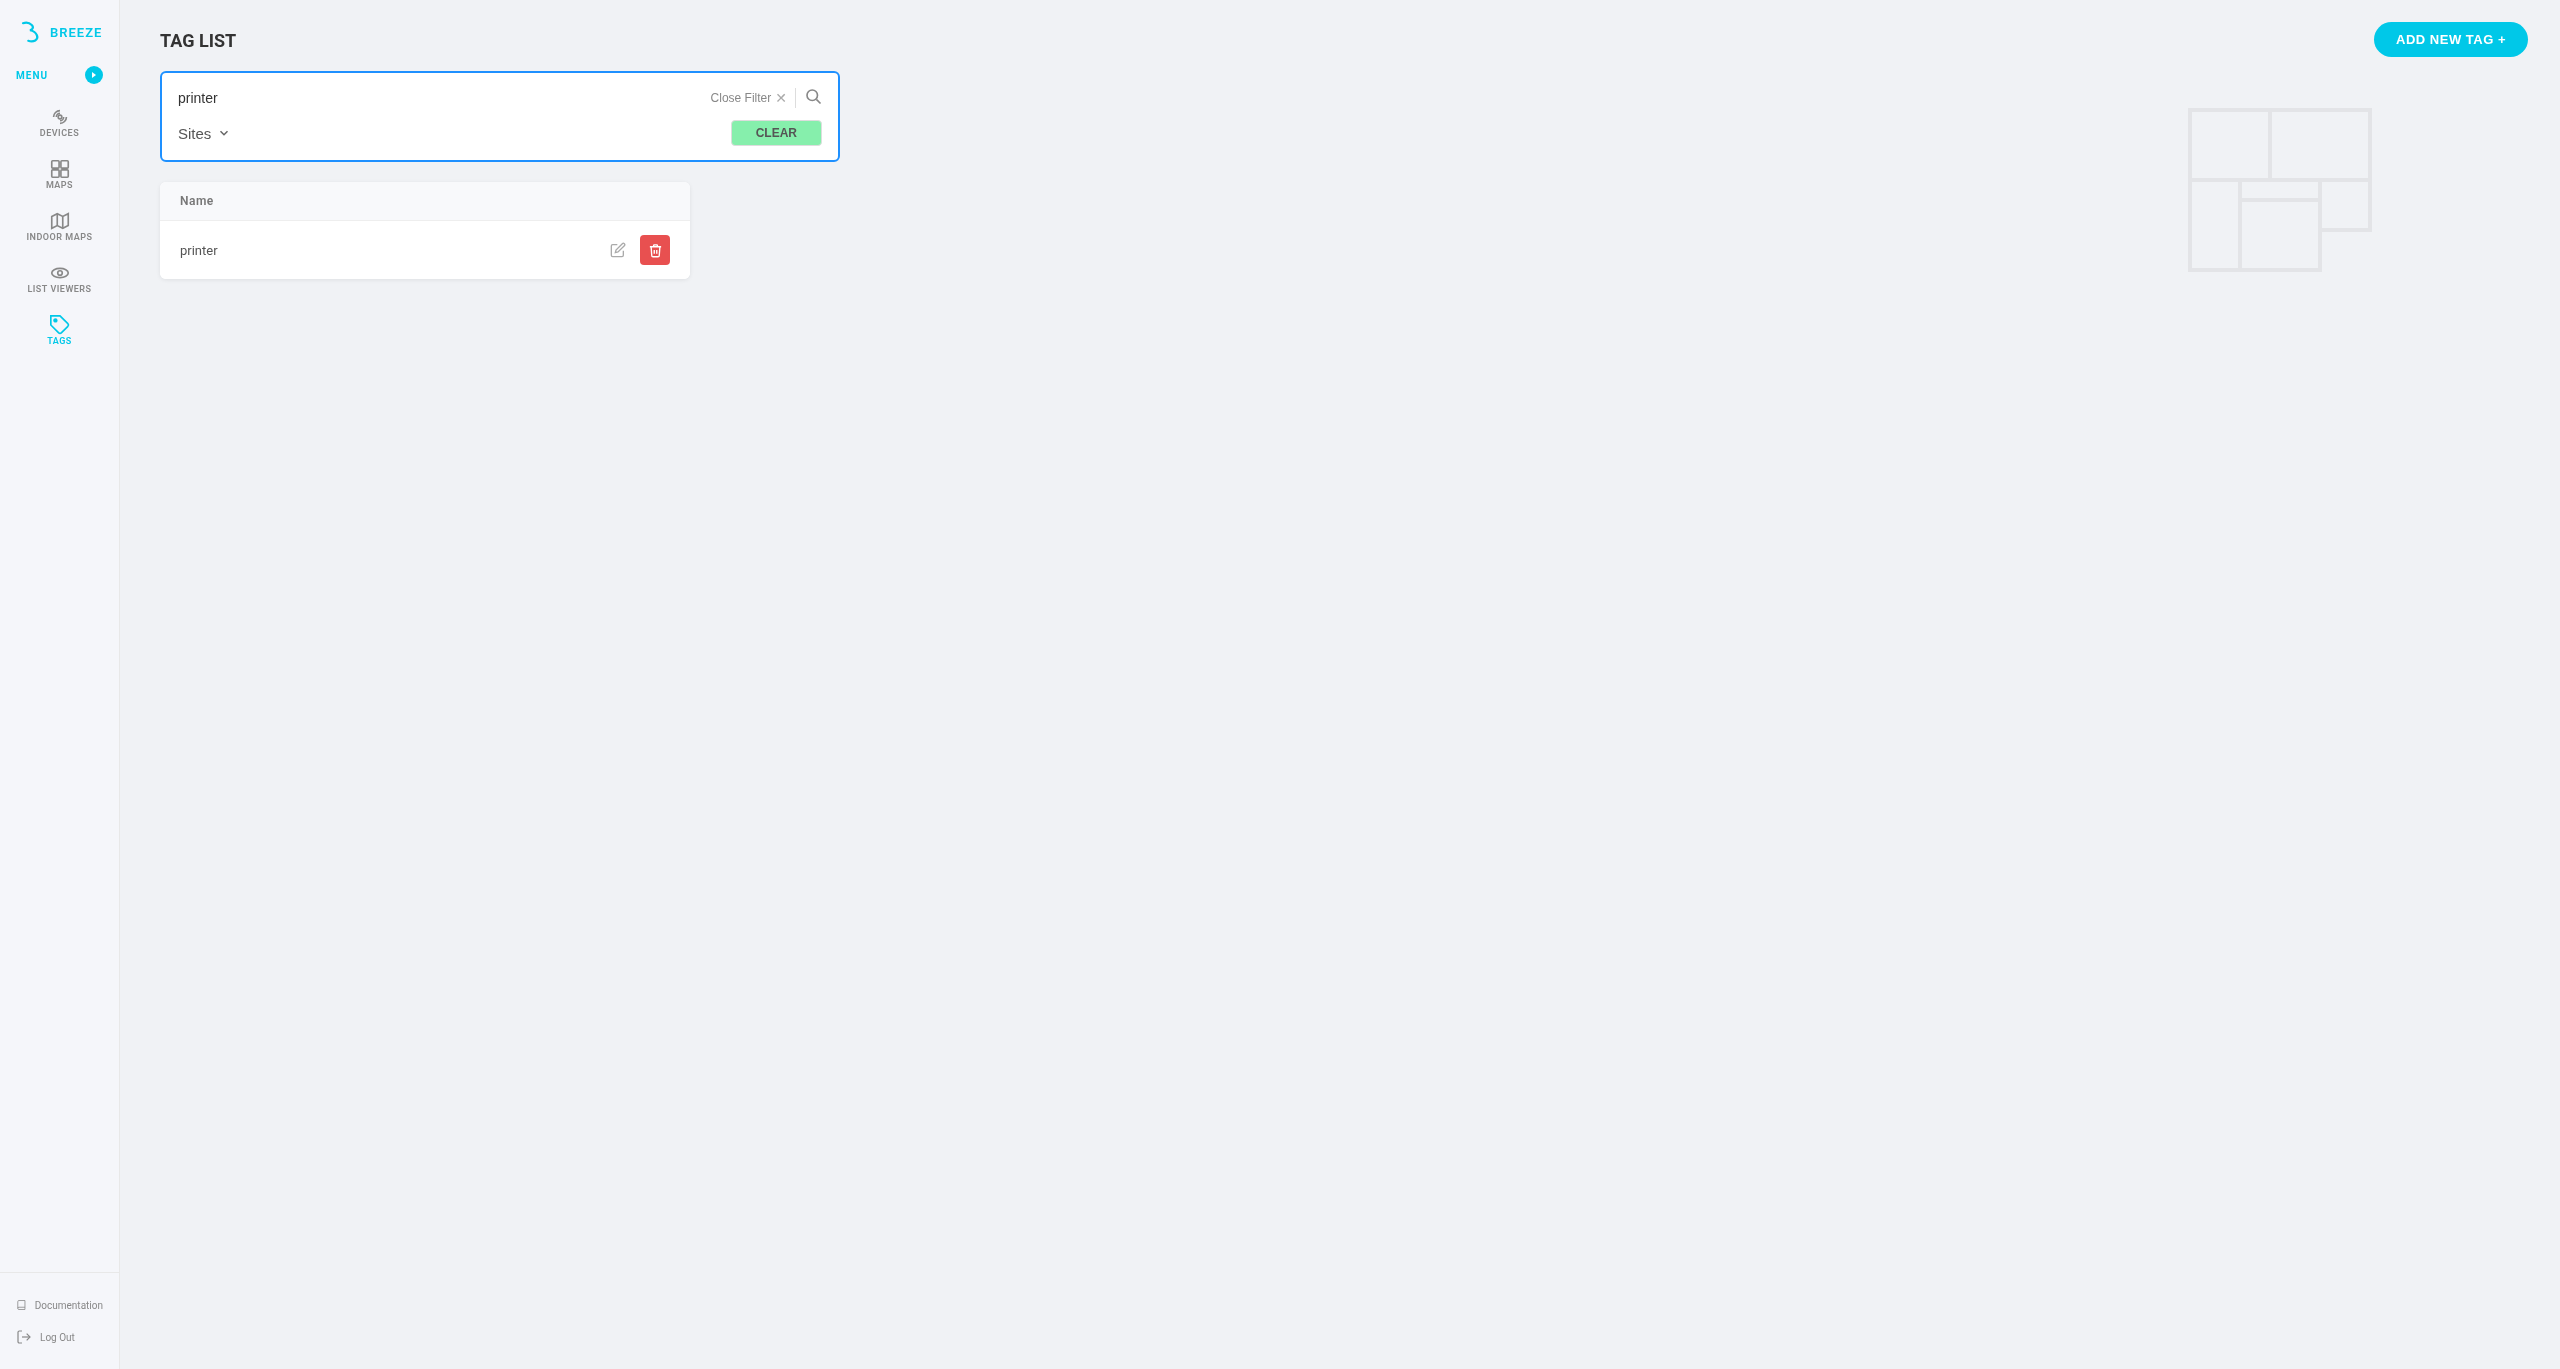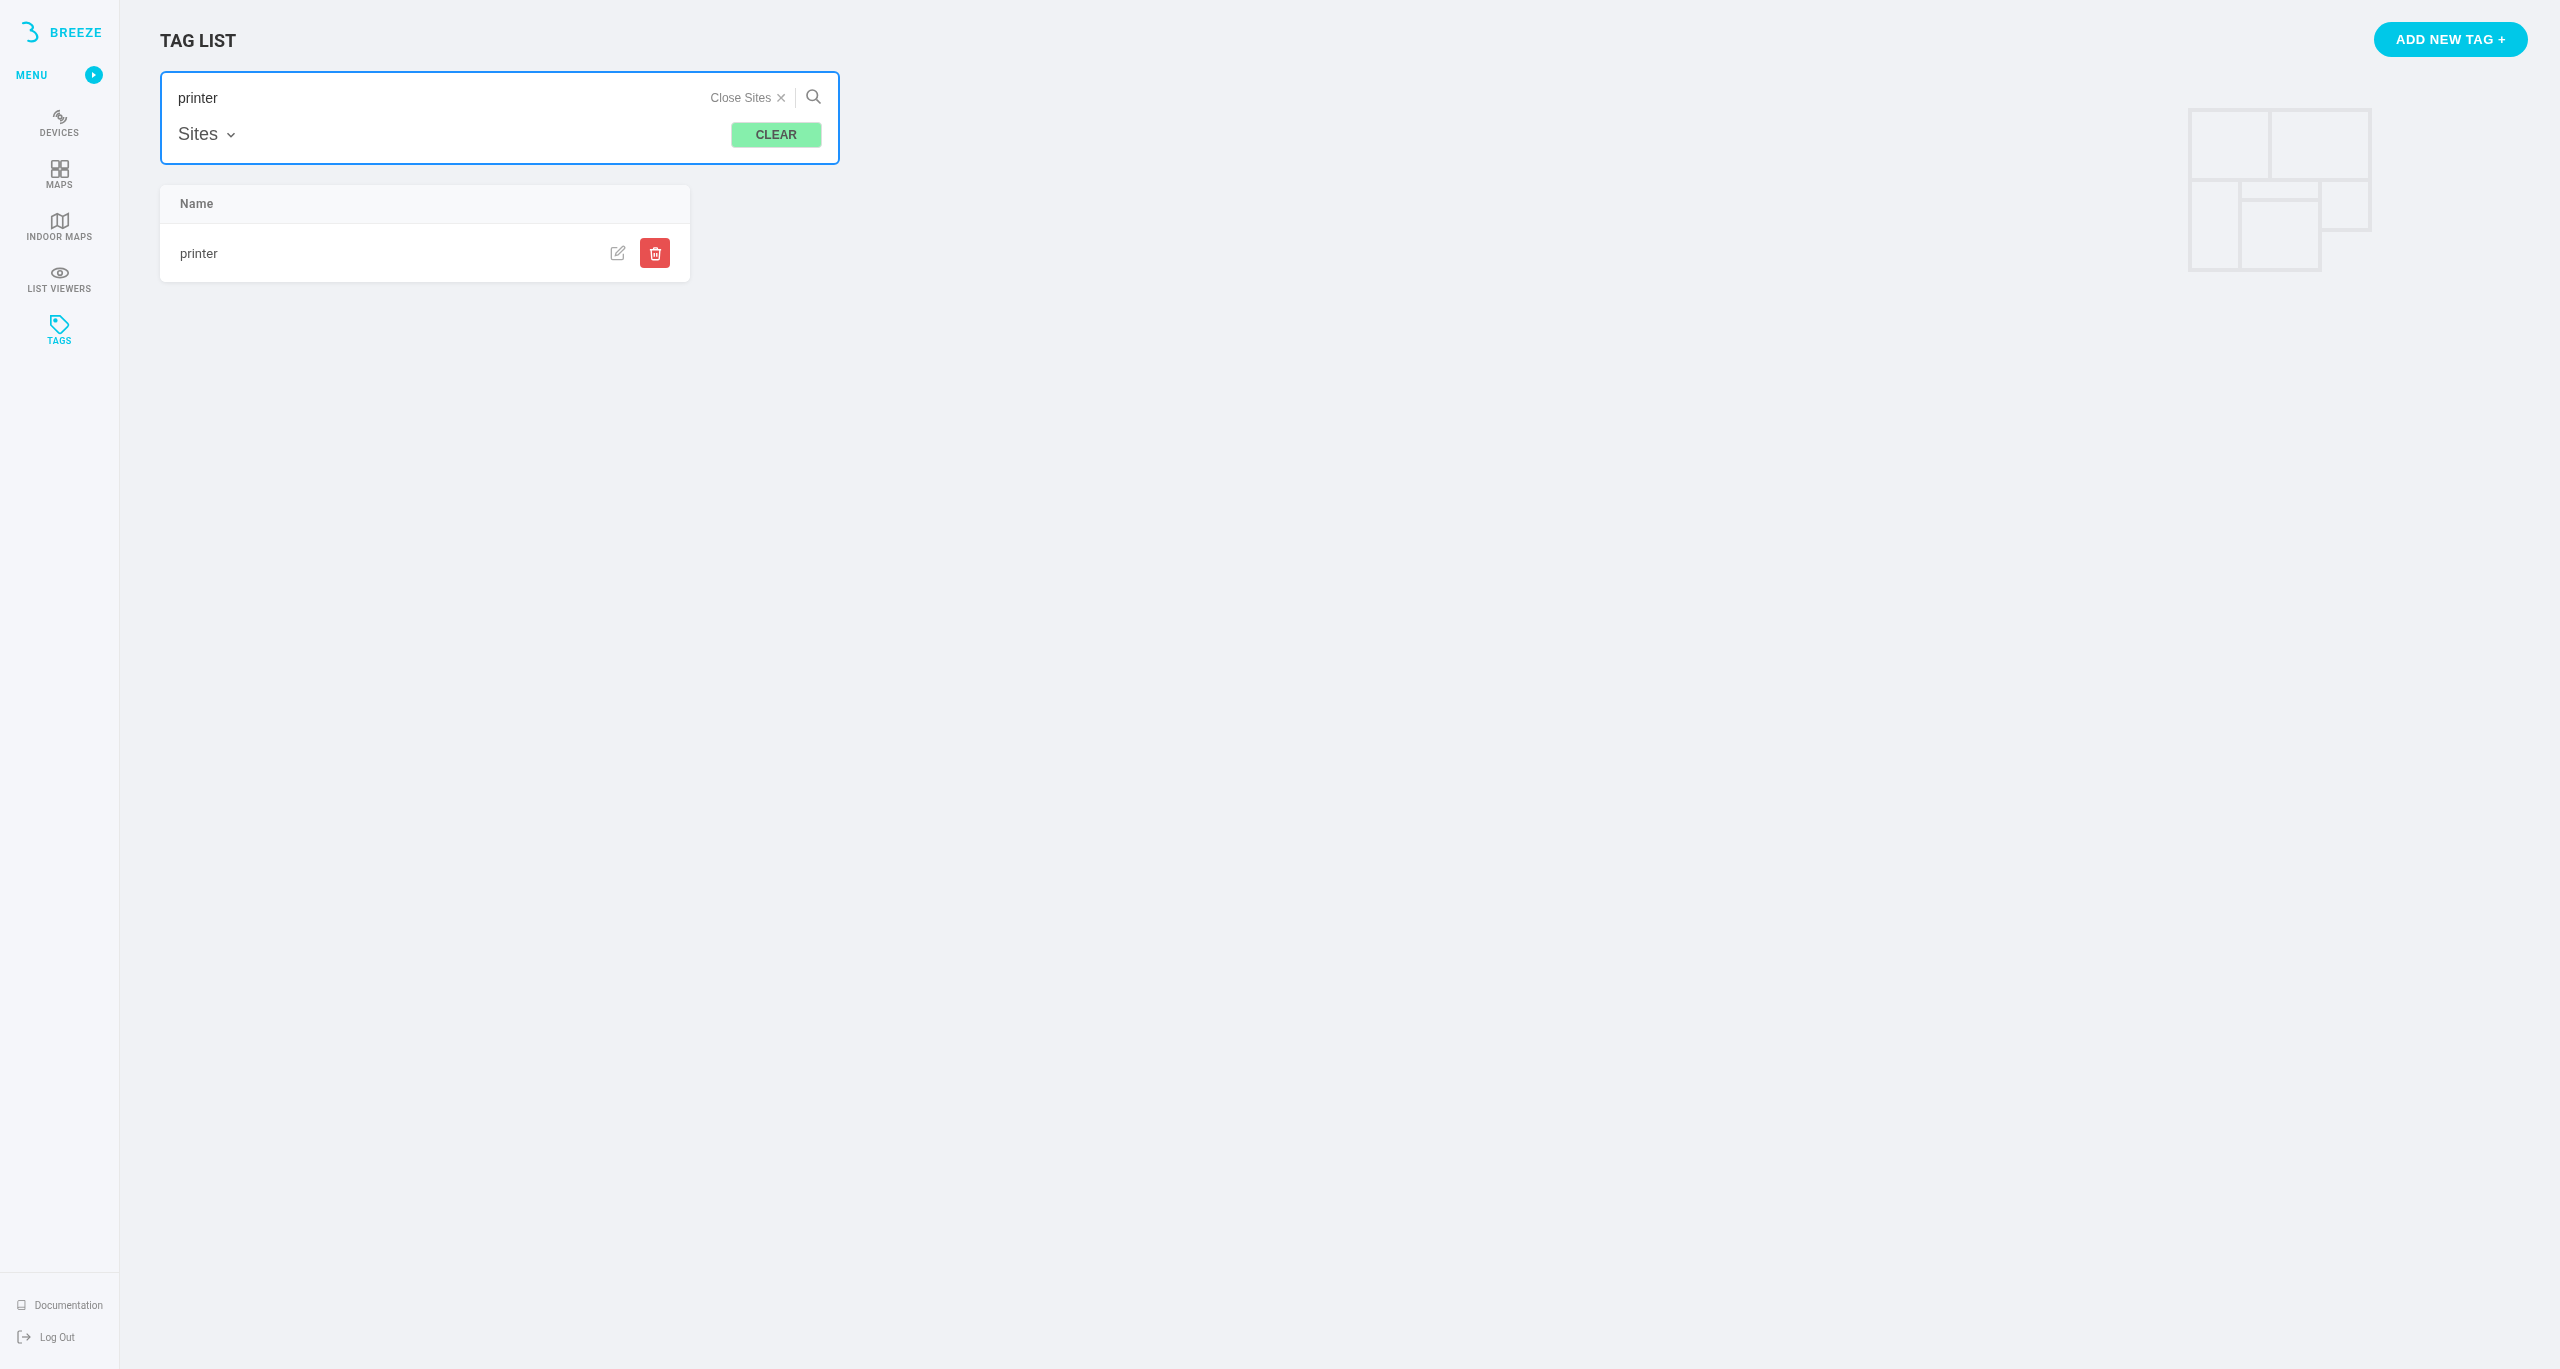--- a/index.html
+++ b/index.html
@@ -197,21 +197,21 @@
     .filter-bottom {
       display: flex;
       align-items: center;
       justify-content: space-between;
     }
 
     .sites-dropdown {
       display: flex;
       align-items: center;
       gap: 6px;
-      font-size: 18px;
+      font-size: 15px;
       color: #555;
       cursor: pointer;
       background: none;
       border: none;
       padding: 4px 0;
     }
 
     .clear-btn {
       font-size: 12px;
       font-weight: 600;
@@ -410,21 +410,21 @@
 
   <h1 class="page-title">TAG LIST</h1>
 
   <button class="add-tag-btn">ADD NEW TAG +</button>
 
   <div class="filter-panel">
     <div class="filter-top">
       <input class="search-input" type="text" value="printer" style="">
       <div class="filter-top-right">
         <button class="close-filter-btn">
-          <span>Close Sites</span>
+          <span>Close Filter</span>
           <span class="close-filter-x">✕</span>
         </button>
         <div class="divider-v"></div>
         <button class="search-icon-btn">
           <svg width="18" height="18" viewBox="0 0 24 24" fill="none" stroke="#888" stroke-width="2.2">
             <circle cx="11" cy="11" r="7"></circle>
             <line x1="16.5" y1="16.5" x2="22" y2="22"></line>
           </svg>
         </button>
       </div>

